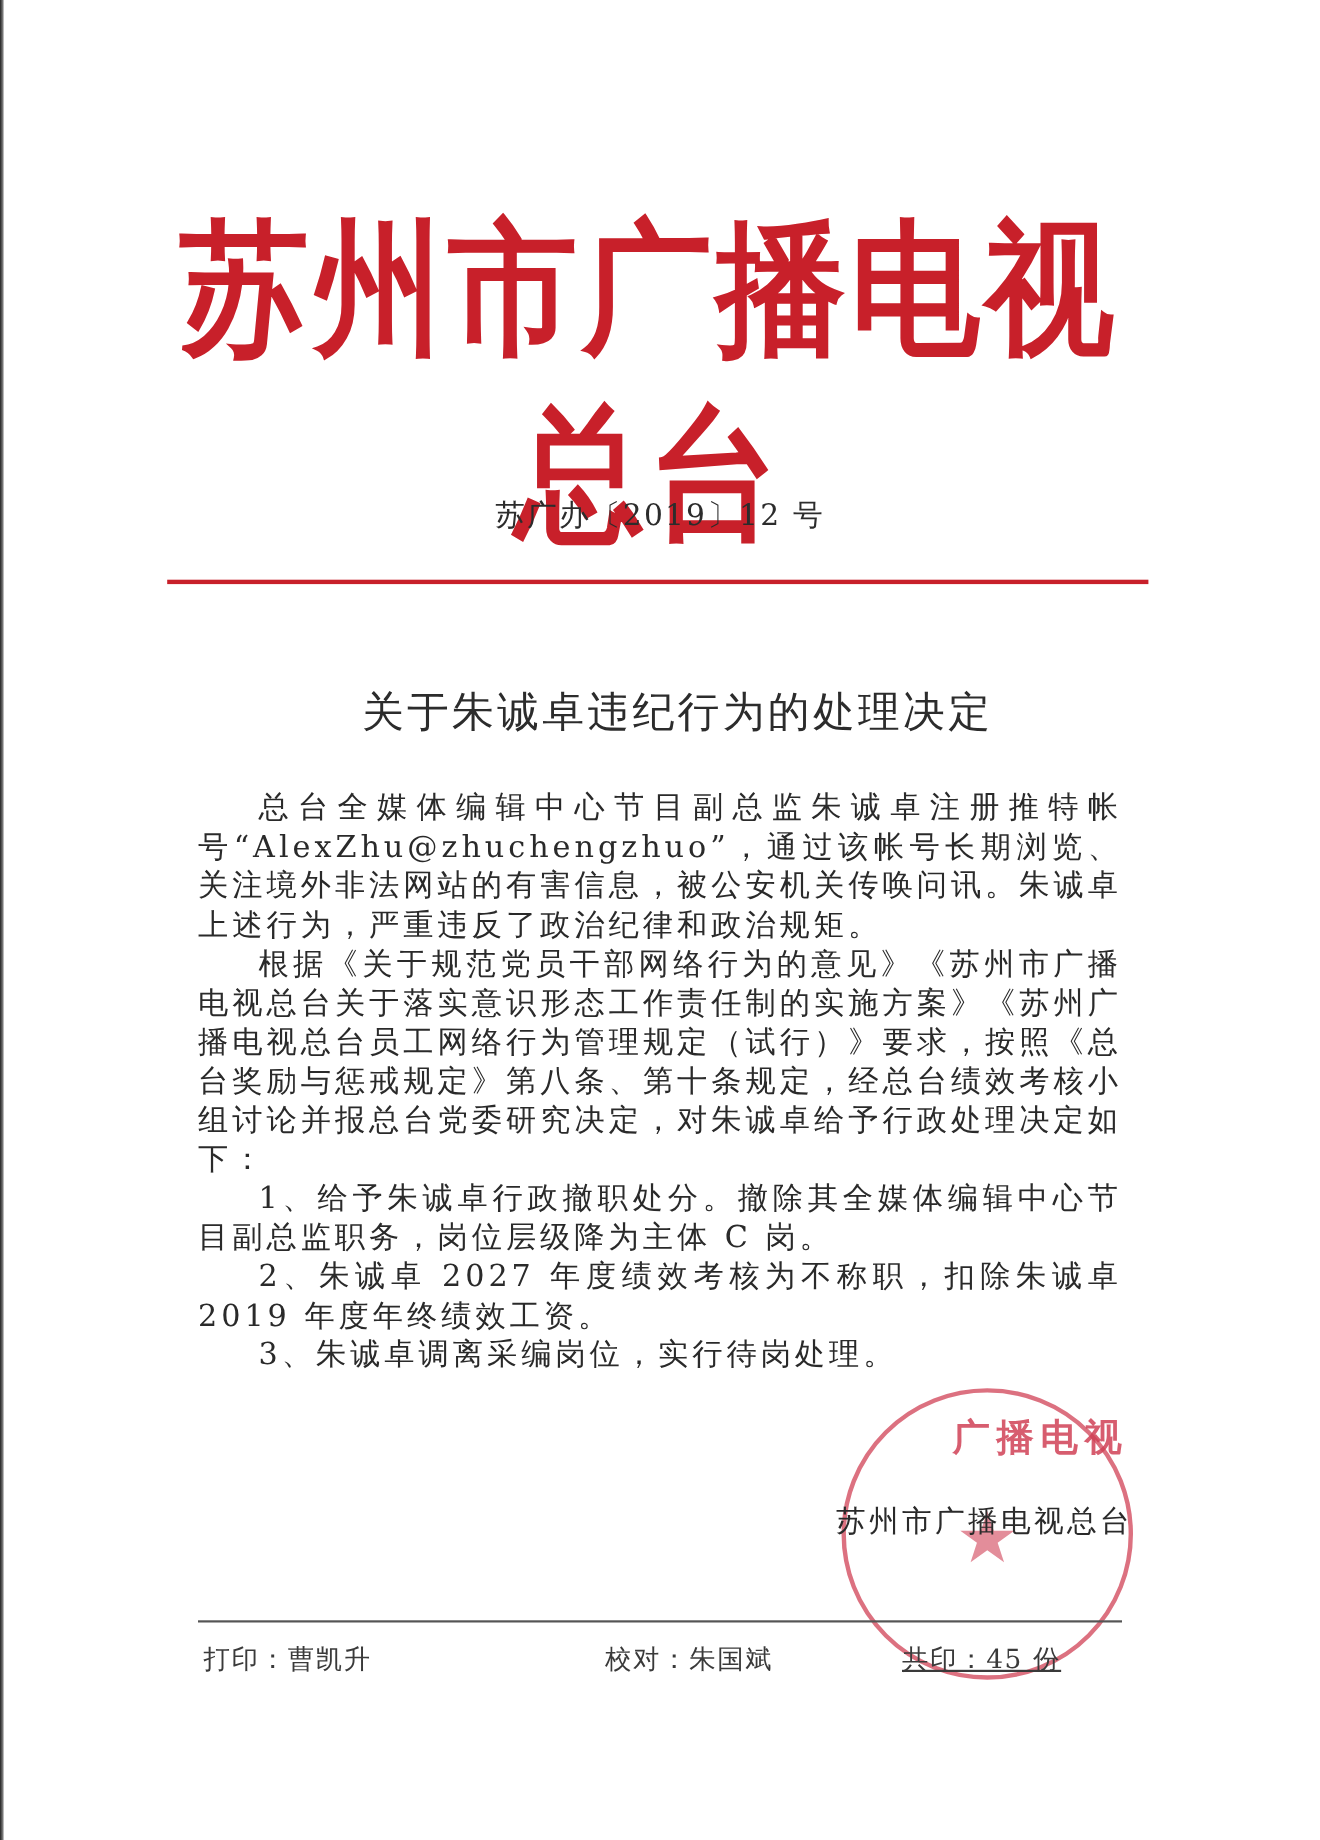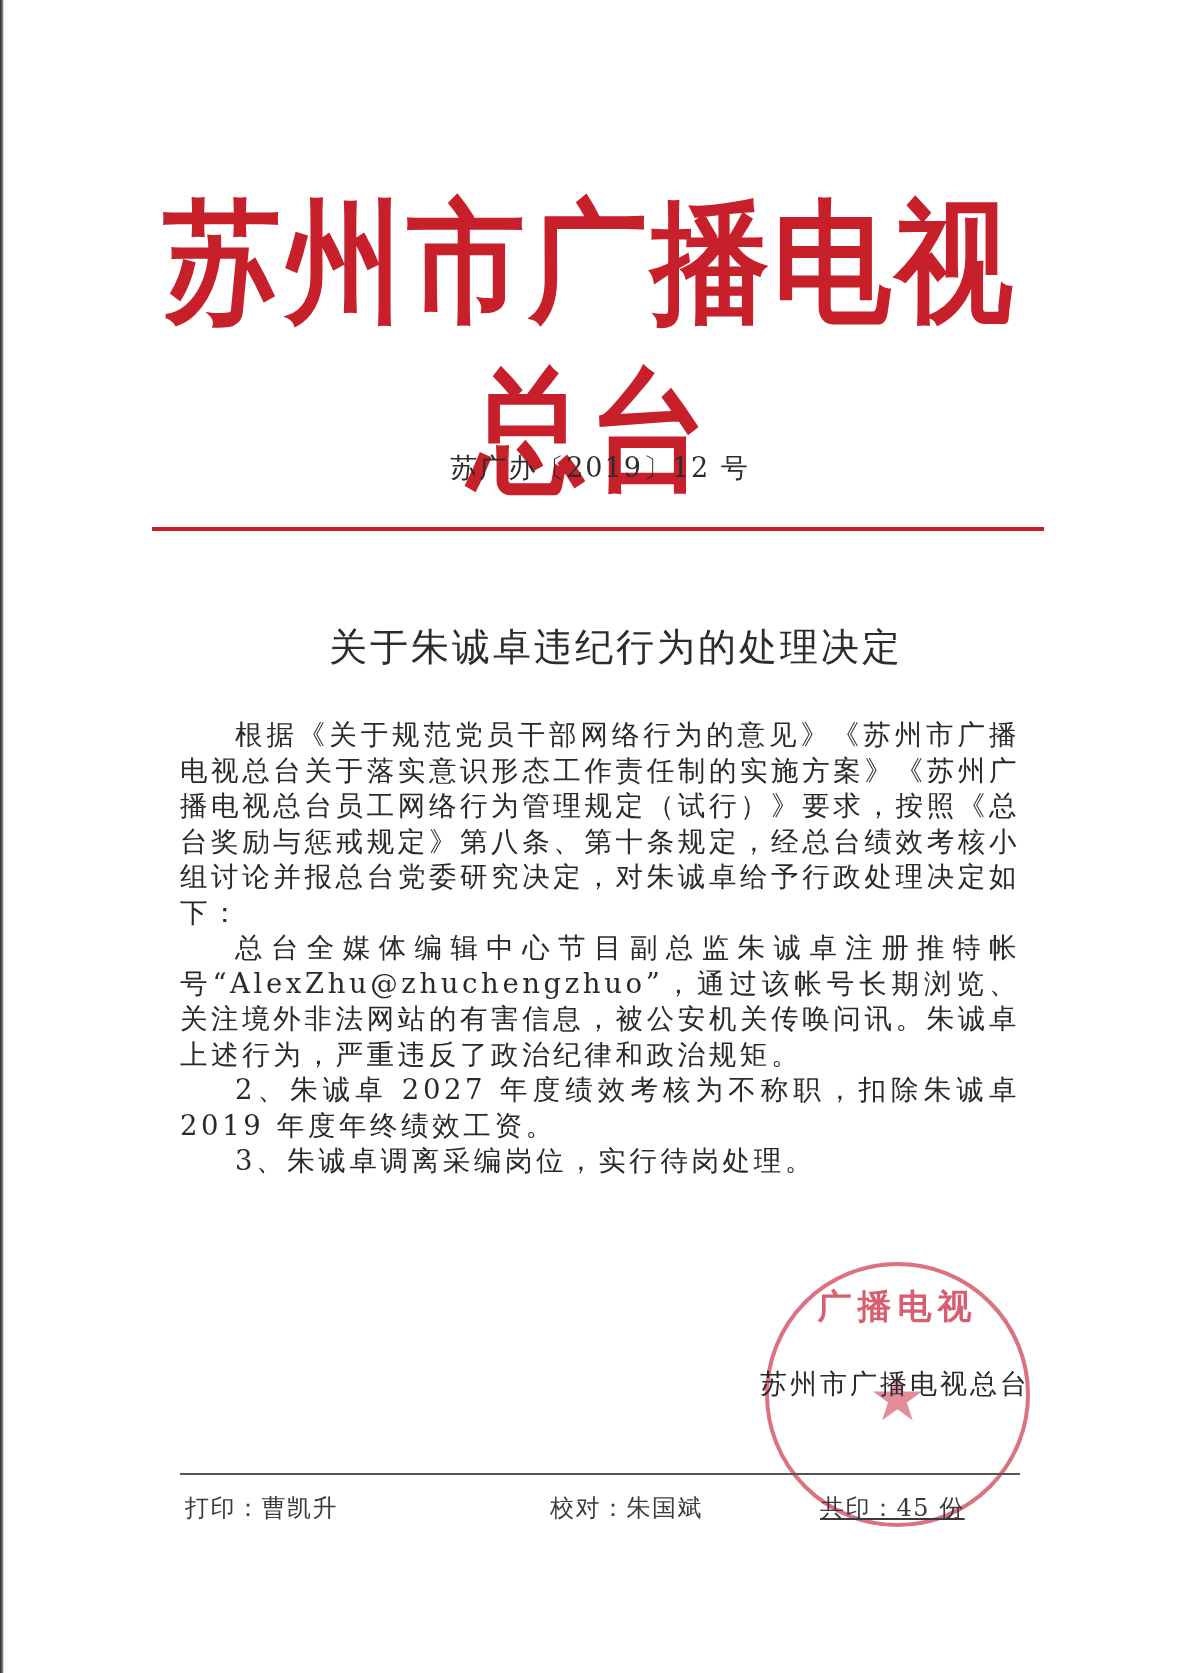--- a/index.html
+++ b/index.html
@@ -92,21 +92,21 @@
       width: 265px; height: 265px;
       border-radius: 50%;
       border: 4px solid rgba(200, 32, 56, 0.75);
       box-sizing: border-box;
       opacity: 0.85;
     }
     .seal-text {
       position: absolute;
       left: 0; top: 18px;
       width: 100%;
-      text-align: center;
+      text-align: right;
       font-size: 34px;
       font-weight: bold;
       color: rgba(200, 32, 56, 0.85);
       letter-spacing: 6px;
     }
     .seal-star {
       position: absolute;
       left: 0; top: 95px;
       width: 100%;
       text-align: center;
@@ -143,22 +143,23 @@
 
 <div class="masthead">苏州市广播电视总台</div>
 
 <div class="doc-number">苏广办〔2019〕12 号</div>
 
 <div class="red-rule"></div>
 
 <div class="doc-title">关于朱诚卓违纪行为的处理决定</div>
 
 <div class="body-text">
+  <p class="indent">总台全媒体编辑中心节目副总监朱诚卓注册推特帐号“AlexZhu@zhuchengzhuo”，通过该帐号长期浏览、关注境外非法网站的有害信息，被公安机关传唤问讯。朱诚卓上述行为，严重违反了政治纪律和政治规矩。</p>
   <p class="indent">根据《关于规范党员干部网络行为的意见》《苏州市广播电视总台关于落实意识形态工作责任制的实施方案》《苏州广播电视总台员工网络行为管理规定（试行）》要求，按照《总台奖励与惩戒规定》第八条、第十条规定，经总台绩效考核小组讨论并报总台党委研究决定，对朱诚卓给予行政处理决定如下：</p>
-  <p class="indent">总台全媒体编辑中心节目副总监朱诚卓注册推特帐号“AlexZhu@zhuchengzhuo”，通过该帐号长期浏览、关注境外非法网站的有害信息，被公安机关传唤问讯。朱诚卓上述行为，严重违反了政治纪律和政治规矩。</p>
+  <p class="indent">1、给予朱诚卓行政撤职处分。撤除其全媒体编辑中心节目副总监职务，岗位层级降为主体 C 岗。</p>
   <p class="indent">2、朱诚卓 2027 年度绩效考核为不称职，扣除朱诚卓 2019 年度年终绩效工资。</p>
   <p class="indent">3、朱诚卓调离采编岗位，实行待岗处理。</p>
 </div>
 
 <div class="seal">
   <div class="seal-text">广播电视</div>
   <div class="seal-star">★</div>
 </div>
 
 <div class="signature">

